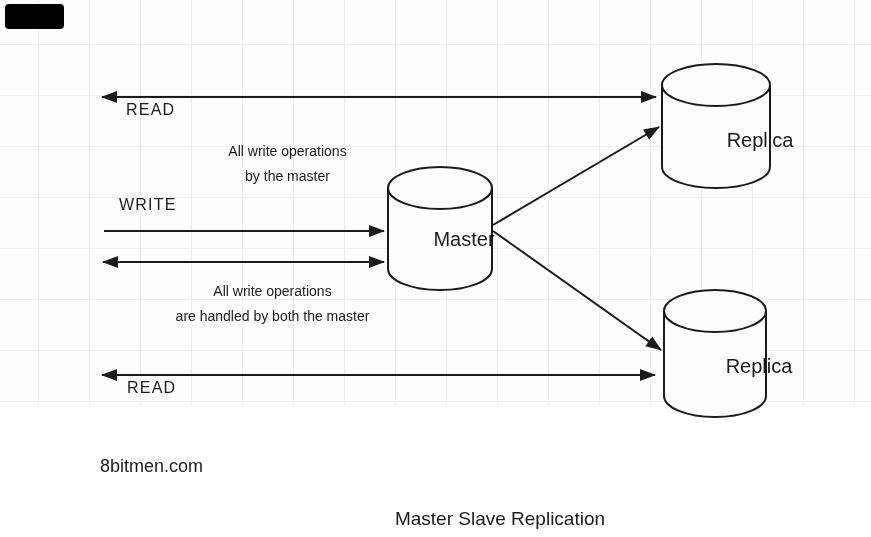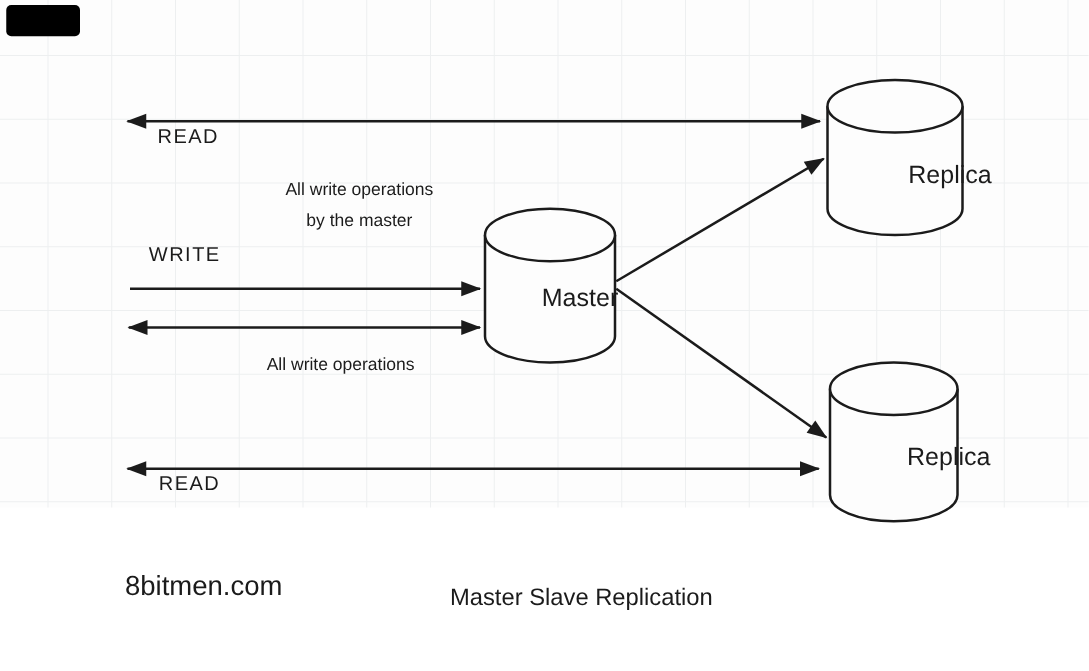--- a/index.html
+++ b/index.html
@@ -48,29 +48,30 @@
   .cyl-label {
     position: absolute;
     text-align: center;
     font-size: 20px;
     font-weight: 500;
     margin-left: 44px;
   }
 
   .watermark {
     position: absolute;
-    font-size: 22px;
+    font-size: 18px;
     font-weight: 500;
   }
 
   .title {
     position: absolute;
-    text-align: left;
+    text-align: center;
     font-size: 19px;
     font-weight: 500;
+    margin-top: 40px;
   }
 </style>
 </head>
 <body>
 
 <div class="screen">
 
   <div class="black-bar"></div>
 
   <svg class="art" width="871" height="537" viewBox="0 0 871 537">
@@ -107,20 +108,21 @@
   <div class="label caps" style="left:119px; top:196px;">WRITE</div>
   <div class="label caps" style="left:127px; top:379px;">READ</div>
 
   <div class="note" style="left:165px; top:139px; width:245px;">
     <div>All write operations</div>
     <div>by the master</div>
   </div>
 
   <div class="note" style="left:95px; top:279px; width:355px;">
     <div>All write operations</div>
+    <div>are handled by both the master</div>
   </div>
 
   <div class="cyl-label" style="left:368px; top:228px; width:104px;">Master</div>
   <div class="cyl-label" style="left:662px; top:129px; width:108px;">Replica</div>
   <div class="cyl-label" style="left:664px; top:355px; width:102px;">Replica</div>
 
   <div class="watermark" style="left:100px; top:456px;">8bitmen.com</div>
   <div class="title" style="left:360px; top:468px; width:280px;">Master Slave Replication</div>
 
 </div>

